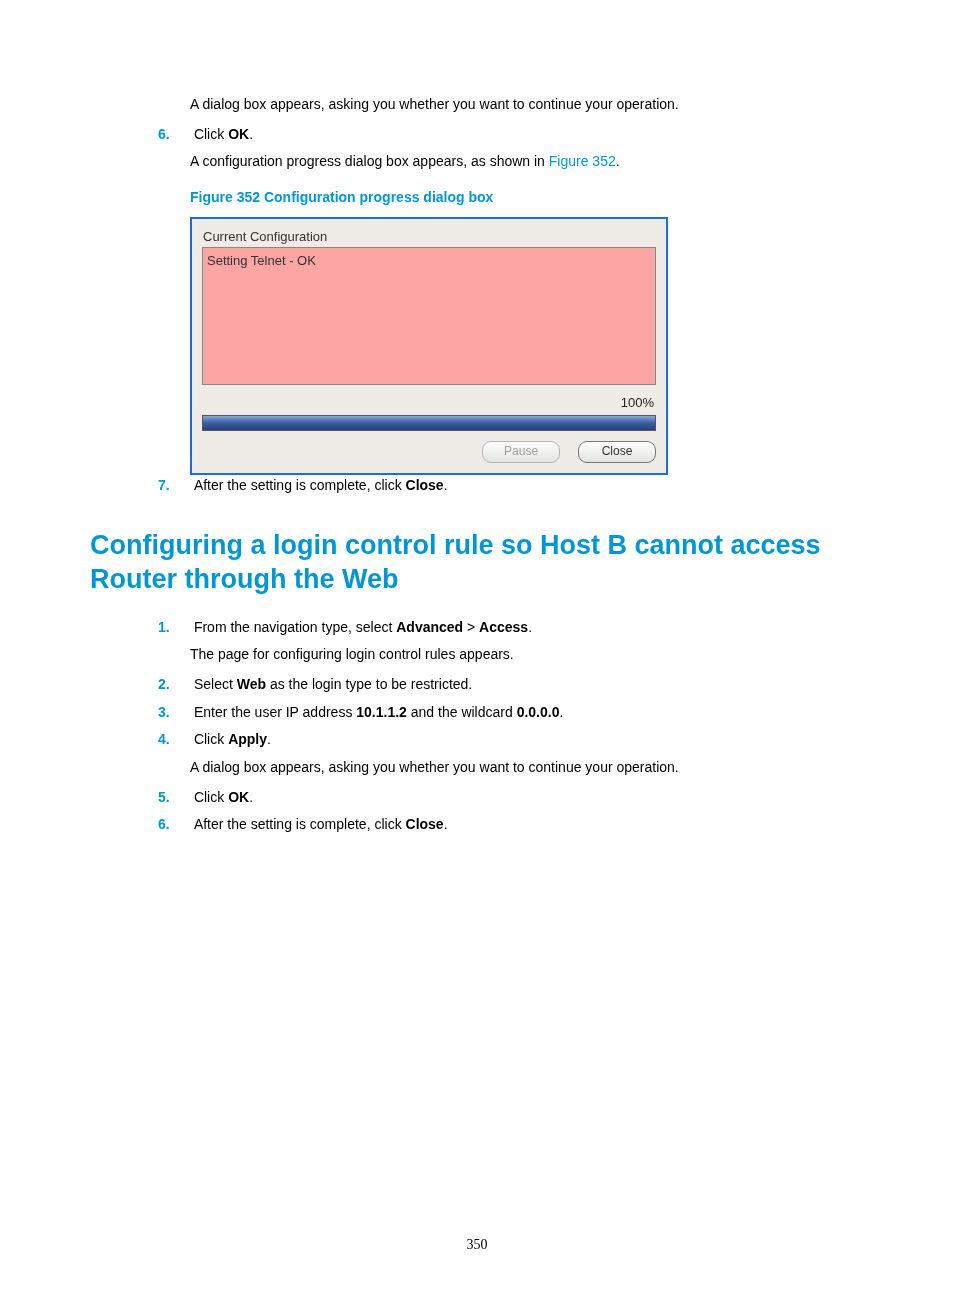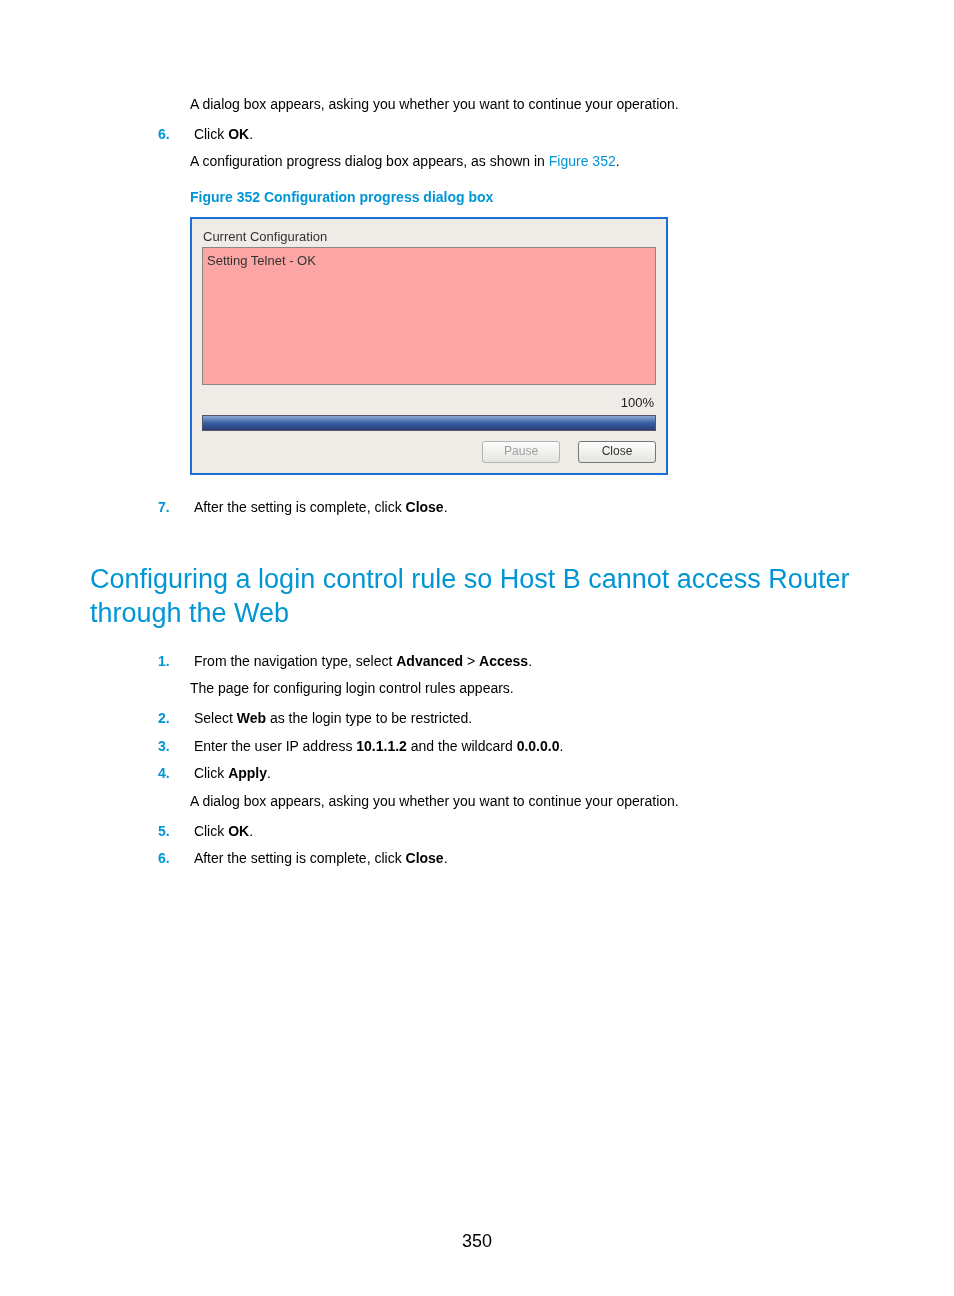--- a/index.html
+++ b/index.html
@@ -50,31 +50,32 @@
     margin-top: 14px;
     margin-bottom: 8px;
   }
   .link {
     color: #0096d6;
   }
   b { font-weight: bold; }
   .h2 {
     color: #0096d6;
     font-size: 27px;
-    font-weight: normal;
-    margin-top: 44px;
+    font-weight: bold;
+    margin-top: 32px;
     margin-bottom: 20px;
     line-height: 1.25;
   }
   .page-num {
     position: absolute;
     bottom: 40px;
     left: 0; right: 0;
     text-align: center;
-    font-size: 18px;
+    font-size: 14px;
+    font-family: Liberation Serif, serif;
   }
 
   
   .dialog {
     margin-left: 100px;
     width: 478px;
     border: 2px solid #1b6ed6;
     background: #efebe6;
     padding: 8px 10px 10px 10px;
     box-sizing: border-box;
@@ -116,21 +117,21 @@
   }
   .dlg-btn {
     display: inline-block;
     min-width: 78px;
     height: 22px;
     line-height: 18px;
     font-size: 12px;
     text-align: center;
     background: linear-gradient(to bottom, #fdfdfd, #e4e4e0);
     border: 1px solid #777;
-    border-radius: 3px;
+    border-radius: 9px;
     color: #333;
     margin-left: 14px;
     padding: 0 6px;
     box-sizing: border-box;
     vertical-align: middle;
   }
   .dlg-btn.disabled {
     color: #a0a0a0;
     border-color: #b5b5b5;
   }
@@ -162,21 +163,21 @@
       <div>Setting Telnet - OK</div>
     </div>
     <div class="dlg-perc">100%</div>
     <div class="dlg-progress"></div>
     <div class="dlg-btnrow">
       <span class="dlg-btn disabled">Pause</span>
       <span class="dlg-btn">Close</span>
     </div>
   </div>
 
-  <div class="ol-block" style="margin-top:22px;">
+  <div class="ol-block" style="">
     <div class="li">
       <span class="num">7.</span>
       <span class="body">
         <span>After the setting is complete, click </span><b>Close</b><span>.</span>
       </span>
     </div>
   </div>
 
   <div class="h2">Configuring a login control rule so Host B cannot access Router through the Web</div>
 

